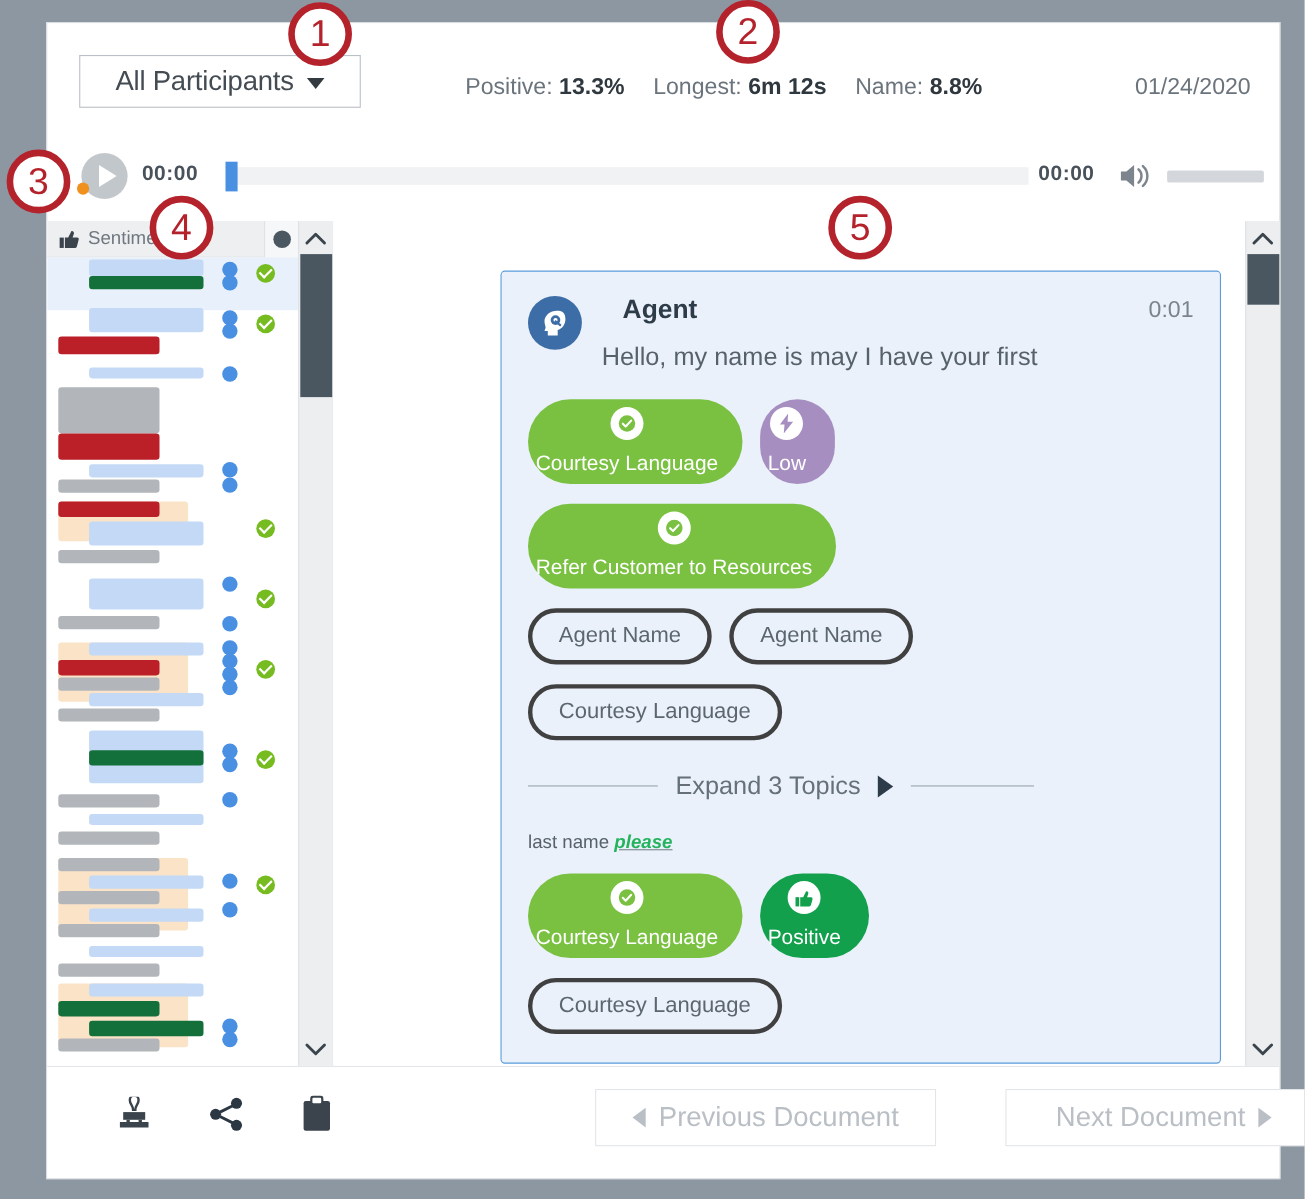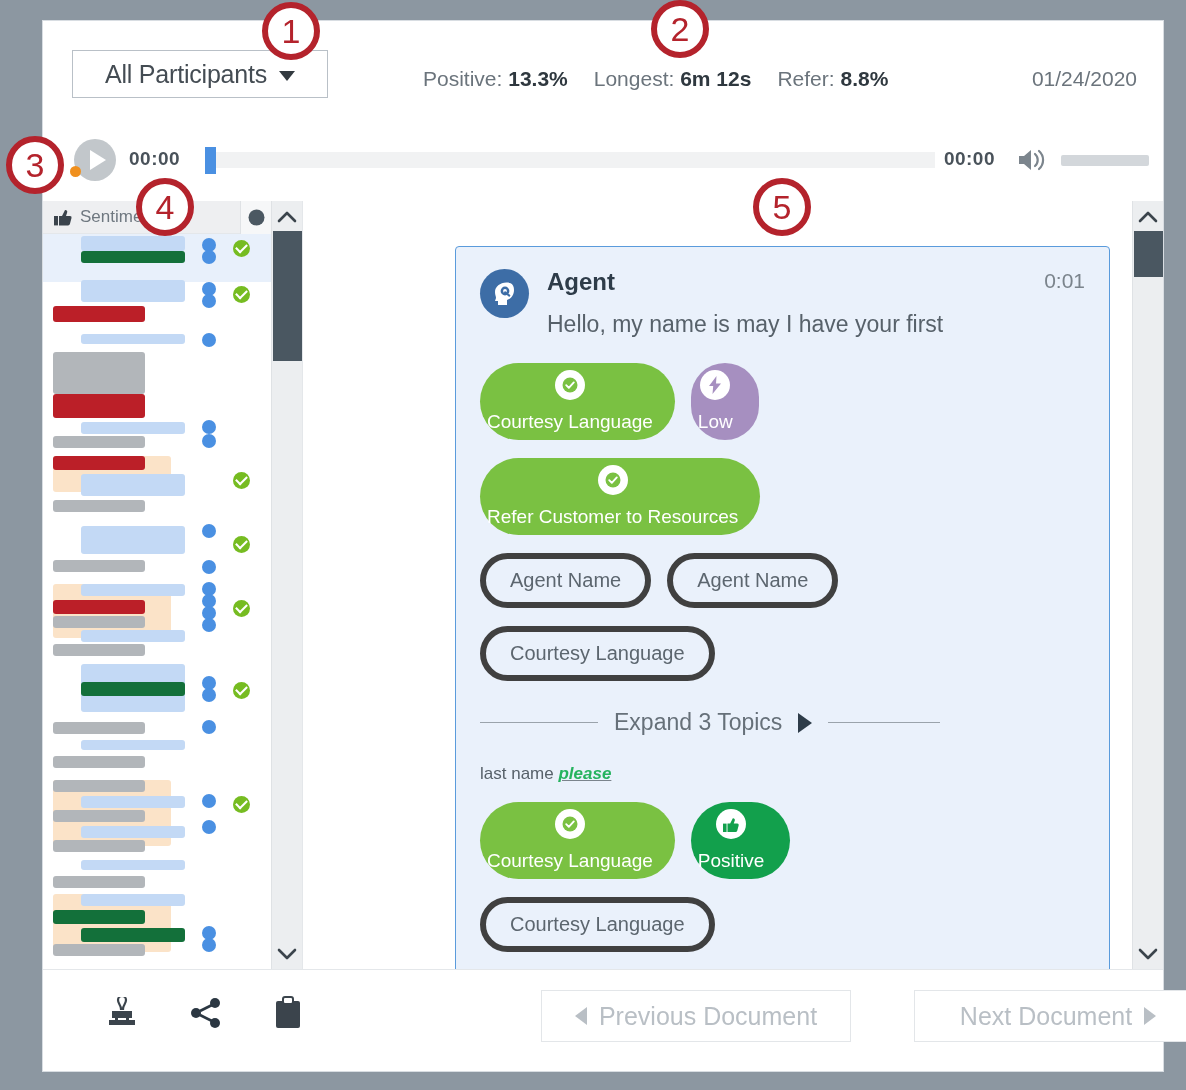--- a/index.html
+++ b/index.html
@@ -166,21 +166,21 @@
   }
   .chip.solid{ color:#fff; padding:7px 22px 7px 7px; gap:11px; }
   .chip.solid .badge{
     width:30px;height:30px;border-radius:50%;background:#fff;
     display:flex;align-items:center;justify-content:center;flex:0 0 30px;
   }
   .chip.green{ background:#7ac142; }
   .chip.purple{ background:#a68fc0; padding-right:26px; }
   .chip.darkgreen{ background:#12a04c; padding-right:26px; }
   .chip.outline{
-    background:transparent;border:6px solid #404040;color:#5c666f;
+    background:transparent;border:4px solid #404040;color:#5c666f;
     padding:10px 24px; font-size:20px;
   }
 
   .divider-row{
     display:flex;align-items:center;gap:16px;margin-top:28px;color:#667079;font-size:23px;
   }
   .divider-row .dline{ height:1px;background:#9aa3ab; }
   .divider-row .dline.left{ width:118px; }
   .divider-row .dline.right{ flex:1; max-width:112px; }
   #expand-chevron{
@@ -238,21 +238,21 @@
     <div id="header-stats">
       <span class="stat">
         <span>Positive:</span>
         <b>13.3%</b>
       </span>
       <span class="stat">
         <span>Longest:</span>
         <b>6m 12s</b>
       </span>
       <span class="stat">
-        <span>Refer:</span>
+        <span>Name:</span>
         <b>8.8%</b>
       </span>
     </div>
 
     <div id="header-date">01/24/2020</div>
   </div>
 
   <div id="player-bar">
     <div id="play-button">
         <span class="tri"></span>
@@ -392,21 +392,21 @@
           <div id="agent-head">
             <div id="agent-avatar">
               <svg width="30" height="30" viewBox="0 0 30 30">
                 <path d="M20 4 C12 2 5 7 5 13 c0 3 1 4 1 6 l-1 3 h3 v4 h9 v-5 c4-1 7-5 7-10 C24 8 23 5 20 4 Z" fill="#fff"></path>
                 <circle cx="15" cy="12" r="4.4" fill="#3d6da6"></circle>
                 <circle cx="15" cy="12" r="1.9" fill="#fff"></circle>
                 <rect x="15" y="12" width="7" height="2" fill="#3d6da6" transform="rotate(38 15 12)"></rect>
               </svg>
             </div>
             <div id="agent-col">
-              <div style="display:flex;align-items:flex-start;justify-content:space-between;">
+              <div style="display:flex;align-items:center;justify-content:space-between;margin-left:19px;">
                 <span id="agent-name">Agent</span>
                 <span id="agent-time">0:01</span>
               </div>
               <div id="agent-text">Hello, my name is may I have your first</div>
             </div>
           </div>
 
           <div class="chip-row" style="margin-top:22px;">
             <span class="chip solid green">
               <span class="badge">

